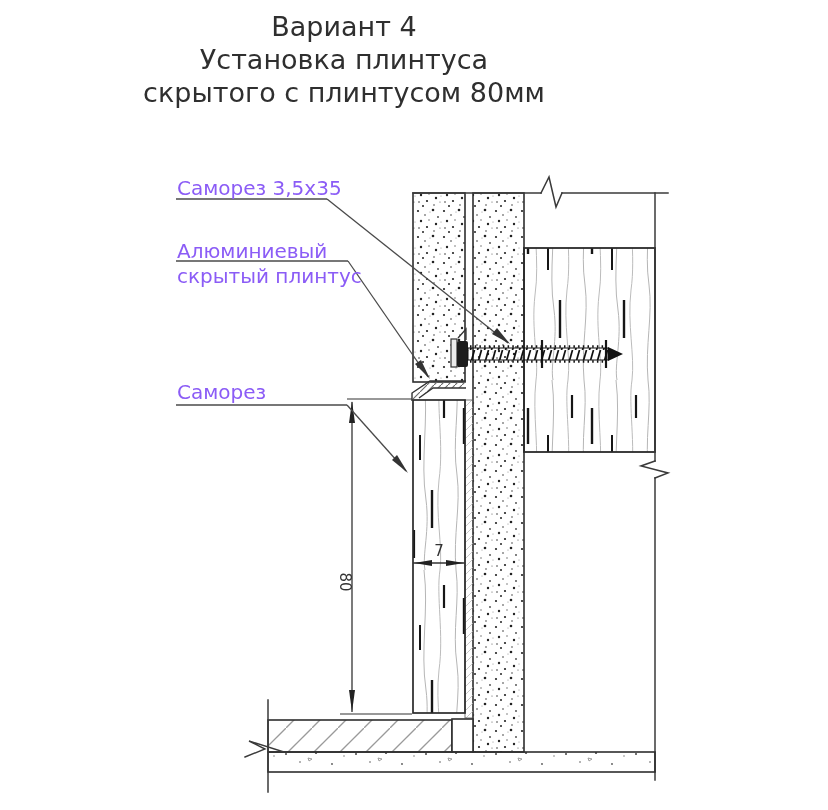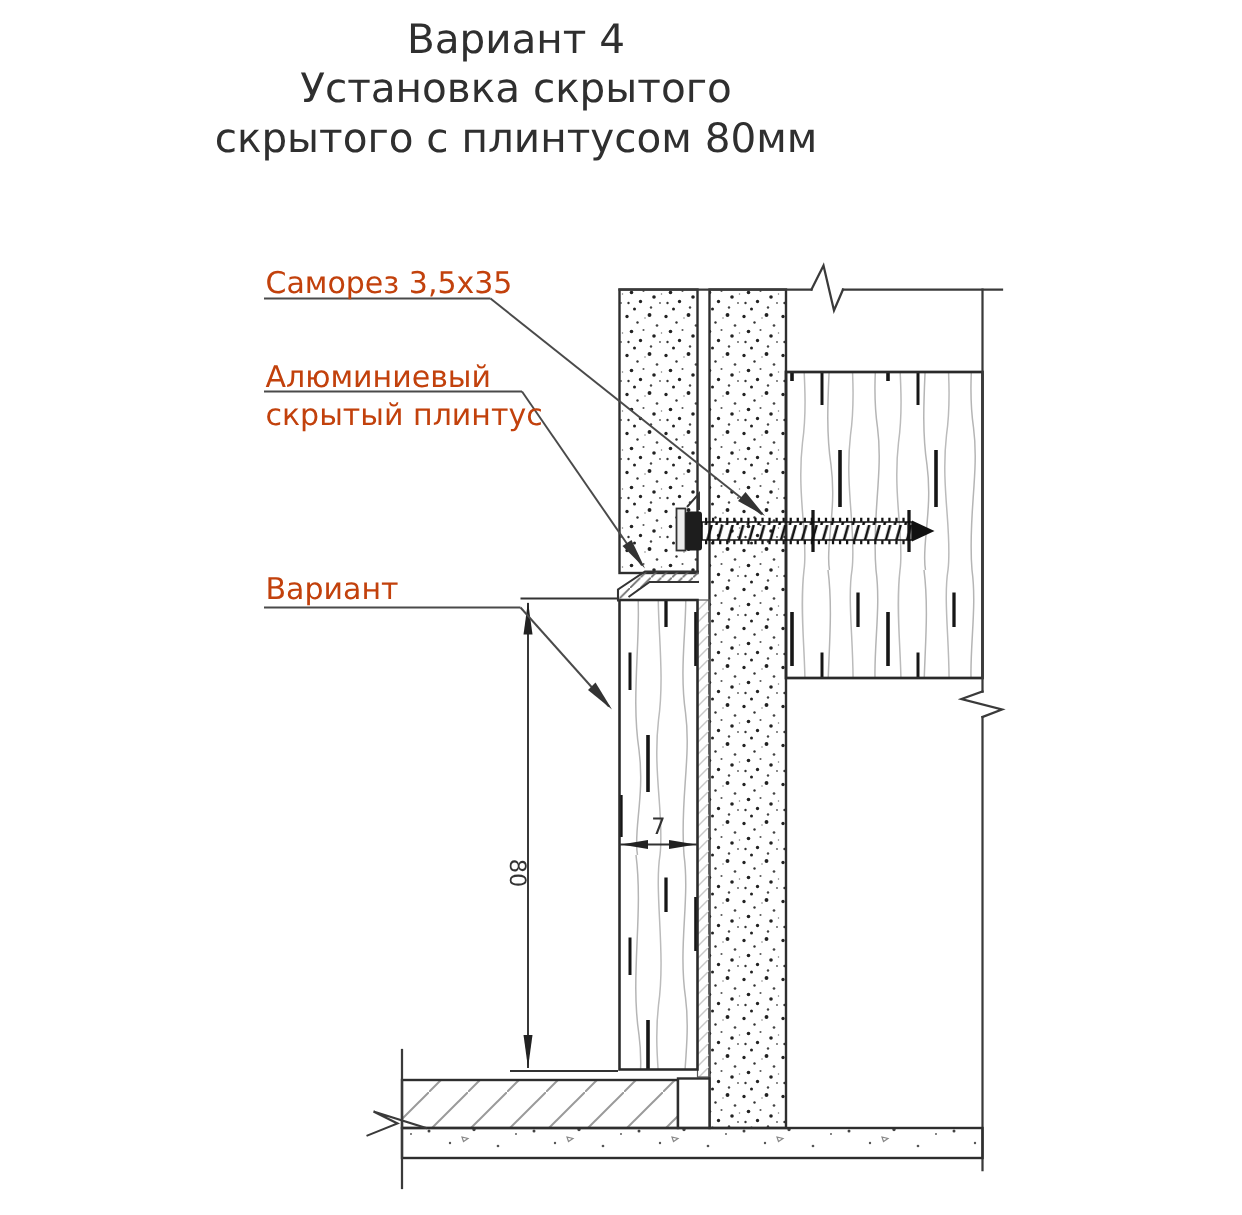--- a/index.html
+++ b/index.html
@@ -6,21 +6,21 @@
   .stage{
     position:relative;width:688px;height:810px;background:#ffffff;
     font-family:"DejaVu Sans","Liberation Sans",sans-serif;overflow:hidden;text-decoration:underline;
   }
   .stage svg{position:absolute;left:0;top:0;}
   .txt{position:absolute;color:#333;white-space:nowrap;}
   .title{
     left:50%;top:10px;transform:translateX(-50%);
     text-align:center;font-size:27px;line-height:33px;font-weight:500;color:#2f2f2f;
   }
-  .callout{font-size:20px;color:#c2410c;}
+  .callout{font-size:20px;color:#8b5cf6;}
   .dim{font-size:15px;color:#333;width:40px;text-align:center;}
   .dim-vert{transform:rotate(90deg);transform-origin:center center;}
 </style>
 </head>
 <body>
 
 <div class="stage">
 
   <svg width="828" height="810" viewBox="0 0 828 810">
     <defs>
@@ -137,25 +137,25 @@
       <polygon points="430,379 415,364 421,360" fill="#333" stroke="none"></polygon>
 
       <path d="M176,405 H347"></path>
       <path d="M347,405 L406,471"></path>
       <polygon points="408,473 392,460 397,455" fill="#333" stroke="none"></polygon>
     </g>
   </svg>
 
   <div class="txt title">
     <div>Вариант 4</div>
-    <div>Установка скрытого</div>
+    <div>Установка плинтуса</div>
     <div>скрытого с плинтусом 80мм</div>
   </div>
 
   <div class="txt callout" style="left:177px;top:176px;">Саморез 3,5х35</div>
   <div class="txt callout" style="left:177px;top:239px;">Алюминиевый</div>
   <div class="txt callout" style="left:177px;top:264px;">скрытый плинтус</div>
-  <div class="txt callout" style="left:177px;top:380px;">Вариант</div>
+  <div class="txt callout" style="left:177px;top:380px;">Саморез</div>
 
   <div class="txt dim dim-vert" style="left:325px;top:573px;">80</div>
   <div class="txt dim" style="left:419px;top:542px;">7</div>
 
 </div>
 
 </body></html>

